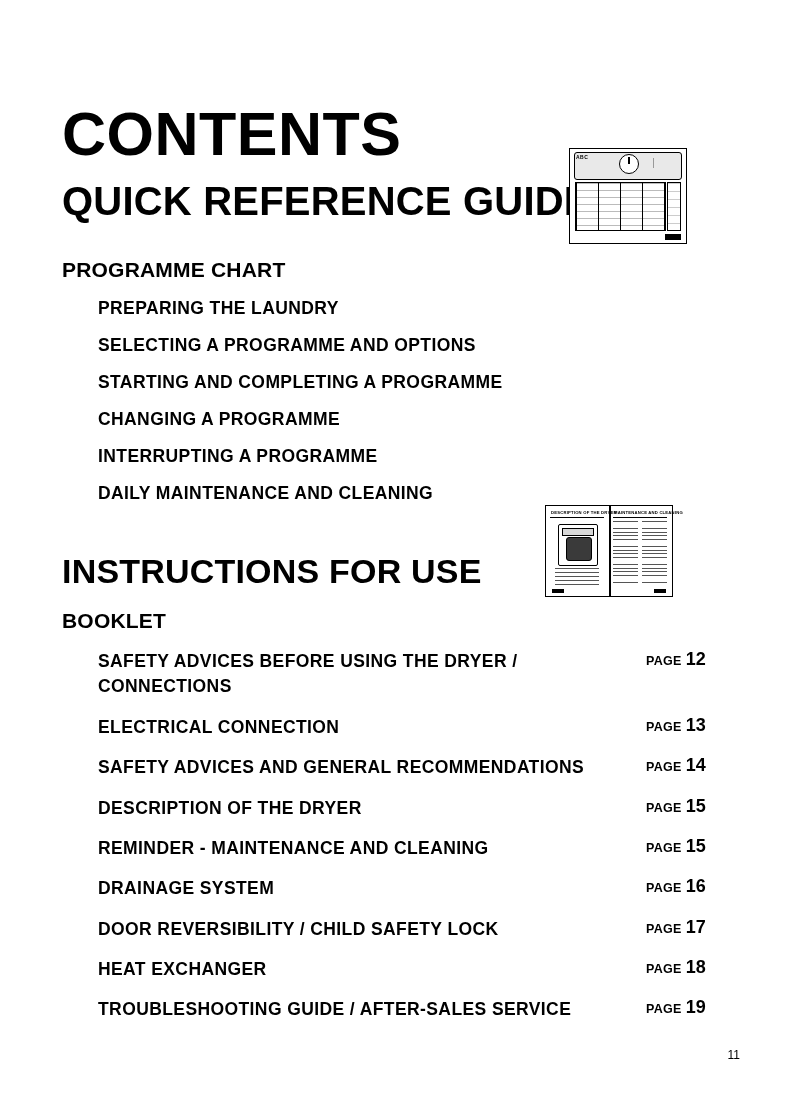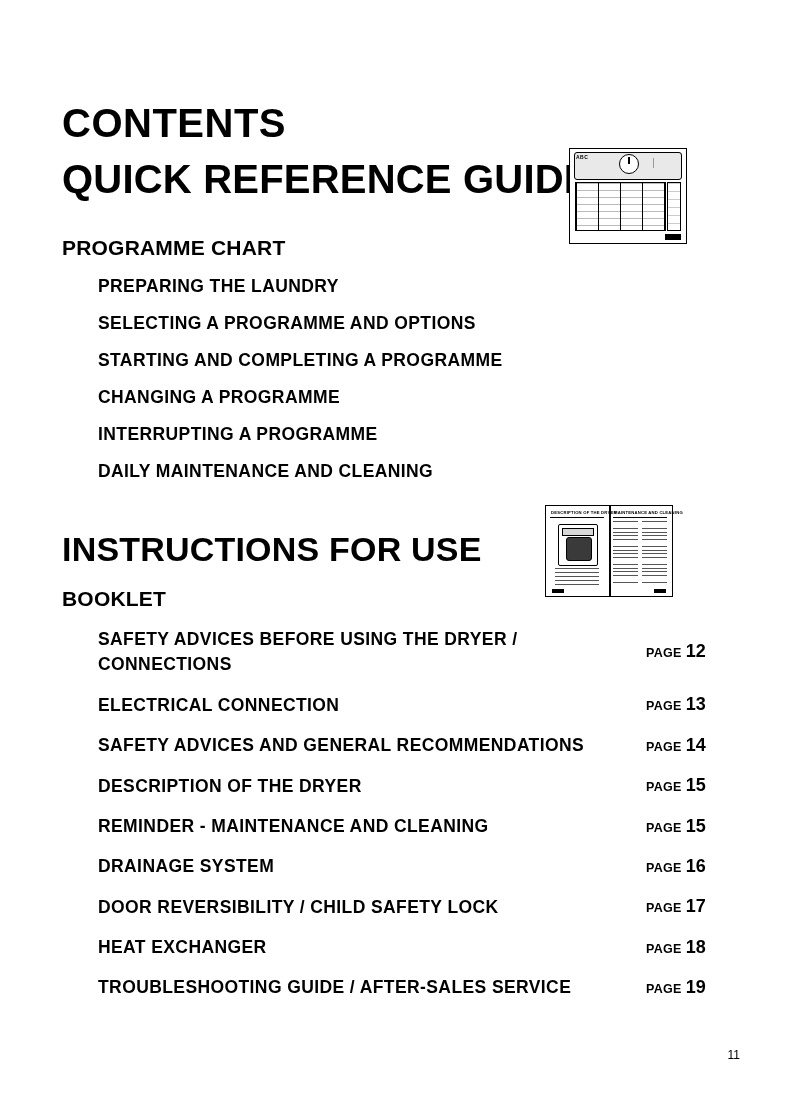--- a/index.html
+++ b/index.html
@@ -18,21 +18,21 @@
   .page {
     position: relative;
     width: 802px;
     height: 1114px;
     box-sizing: border-box;
     padding: 0 62px;
   }
 
   
   .title-main {
-    font-size: 40px;
+    font-size: 61px;
     font-weight: bold;
     letter-spacing: 0.5px;
     margin: 0;
     padding-top: 102px;
     line-height: 1.05;
   }
   .title-sub {
     font-size: 40px;
     font-weight: bold;
     margin: 14px 0 0 0;
@@ -72,21 +72,21 @@
     letter-spacing: 0.2px;
   }
 
   
   .toc {
     margin: 10px 0 0 36px;
     width: 640px;
   }
   .toc-row {
     display: flex;
-    align-items: center;
+    align-items: flex-start;
     margin-top: 15px;
   }
   .toc-row:first-child { margin-top: 8px; }
   .toc-label {
     flex: 1 1 auto;
     font-size: 17.5px;
     font-weight: bold;
     letter-spacing: 0.4px;
     line-height: 1.45;
     padding-right: 10px;

